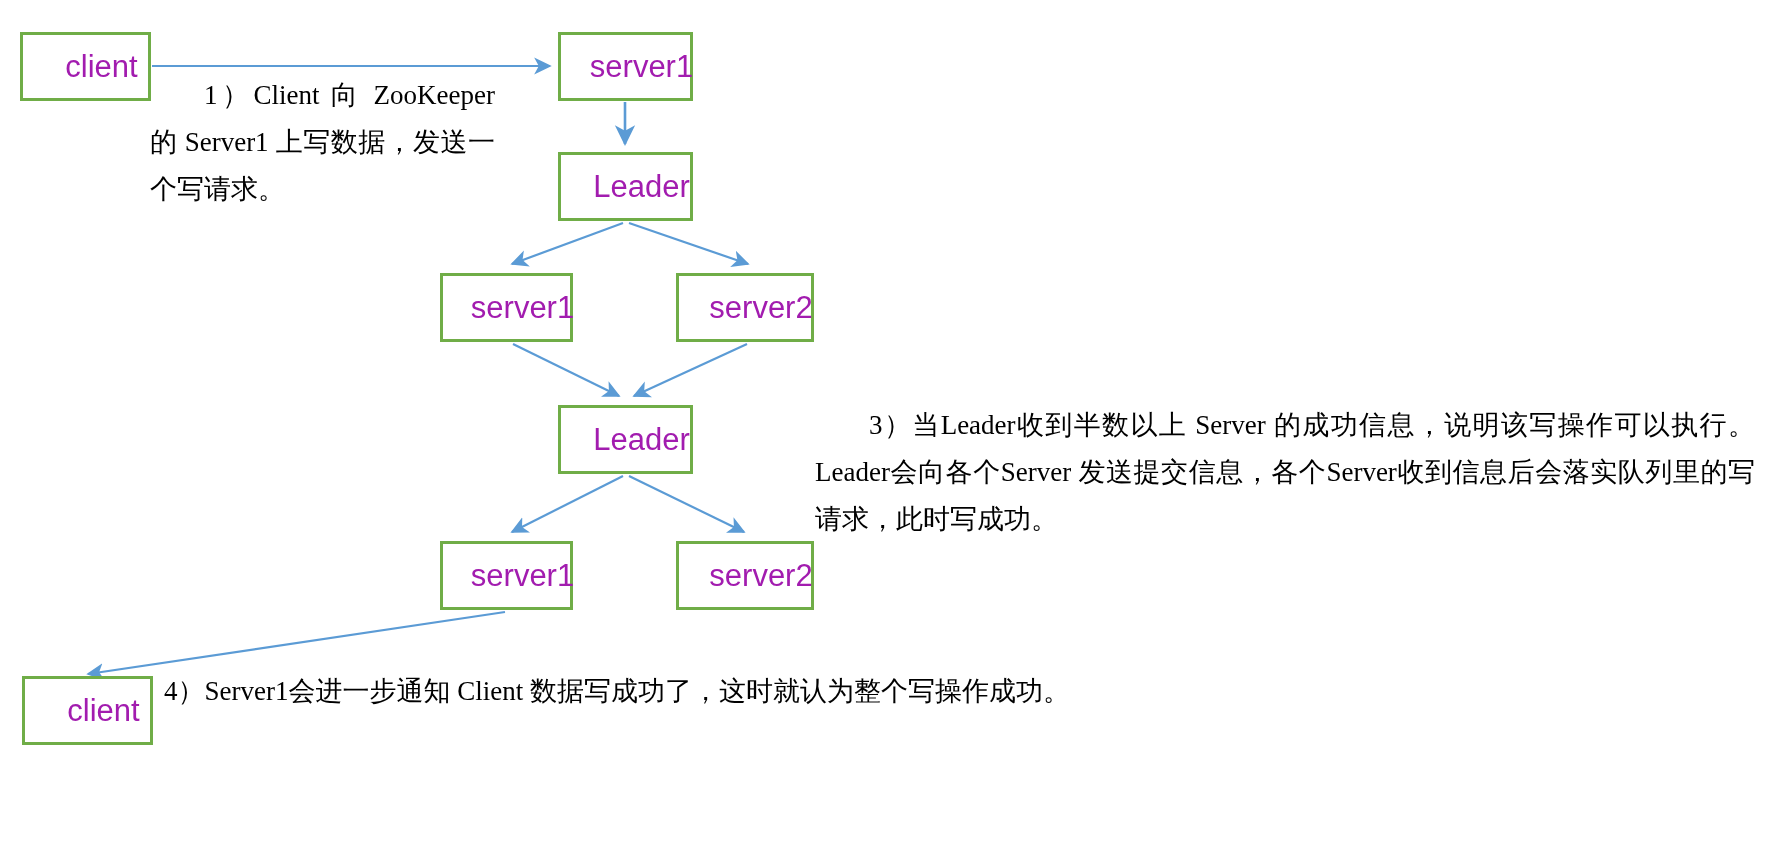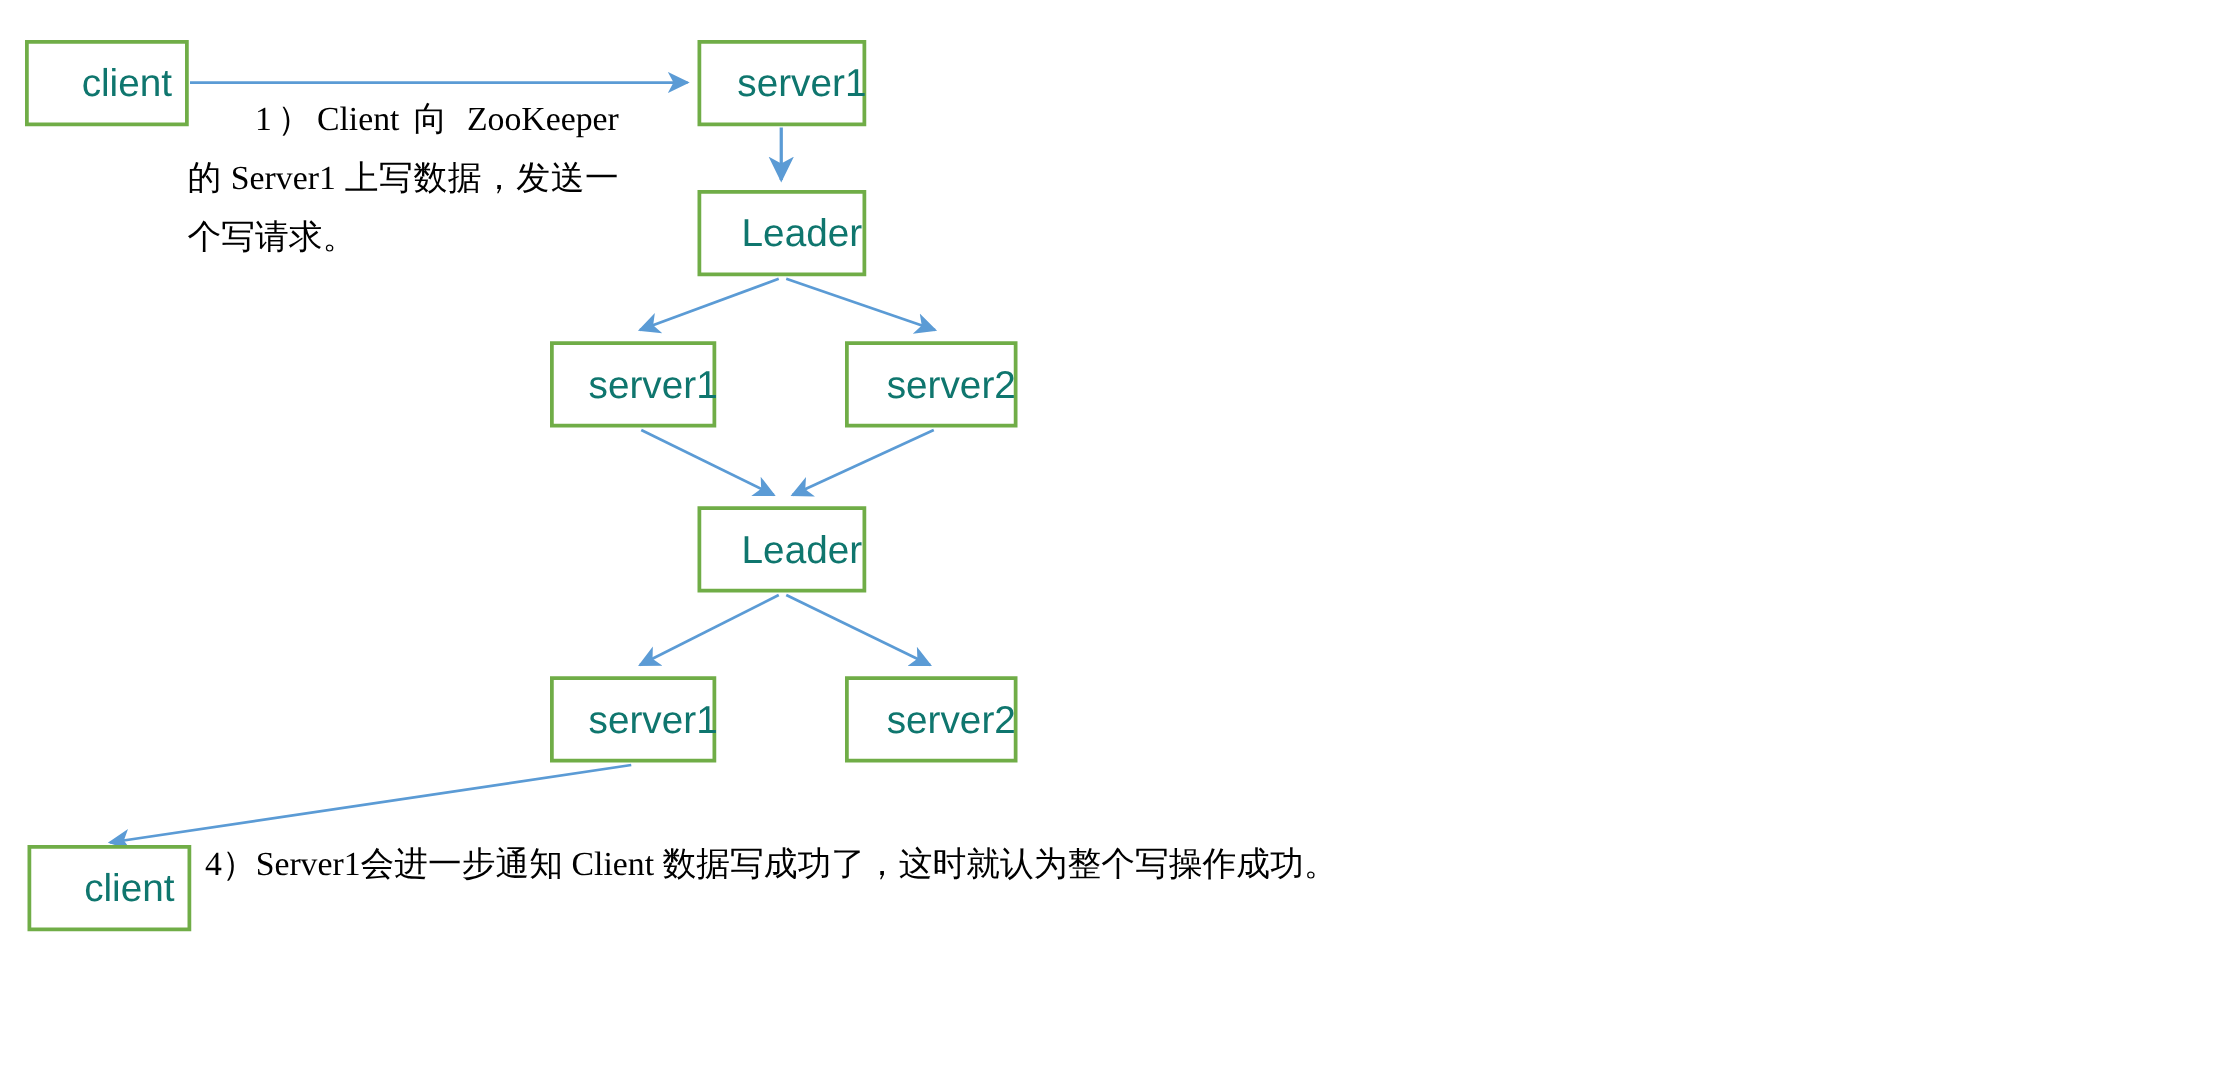--- a/index.html
+++ b/index.html
@@ -24,21 +24,21 @@
     pointer-events: none;
   }
   .node {
     position: absolute;
     box-sizing: border-box;
     border: 3px solid #70AD47;
     background: #ffffff;
     display: flex;
     align-items: center;
     justify-content: center;
-    color: #0f766e;
+    color: #a21caf;
     font-family: "Liberation Sans", sans-serif;
     font-size: 31px;
     line-height: 1;
     letter-spacing: 0px;
     z-index: 2;
     padding-left: 32px;
   }
   .caption {
     position: absolute;
     color: #000000;
@@ -133,16 +133,17 @@
     <span>server2</span>
   </div>
 
   <div class="node" style="left:22px; top:676px; width:131px; height:69px;">
     <span>client</span>
   </div>
 
   <div class="caption" style="left:150px; top:72px; width:345px;">1）Client 向 ZooKeeper 的 Server1 上写数据，发送一个写请求。</div>
 
 
+  <div class="caption" style="left:815px; top:402px; width:940px;">3）当Leader收到半数以上 Server 的成功信息，说明该写操作可以执行。Leader会向各个Server 发送提交信息，各个Server收到信息后会落实队列里的写请求，此时写成功。</div>
 
   <div class="caption" style="left:164px; top:668px; width:1000px; text-indent:0;">4）Server1会进一步通知 Client 数据写成功了，这时就认为整个写操作成功。</div>
 
 </div>
 
 </body></html>

